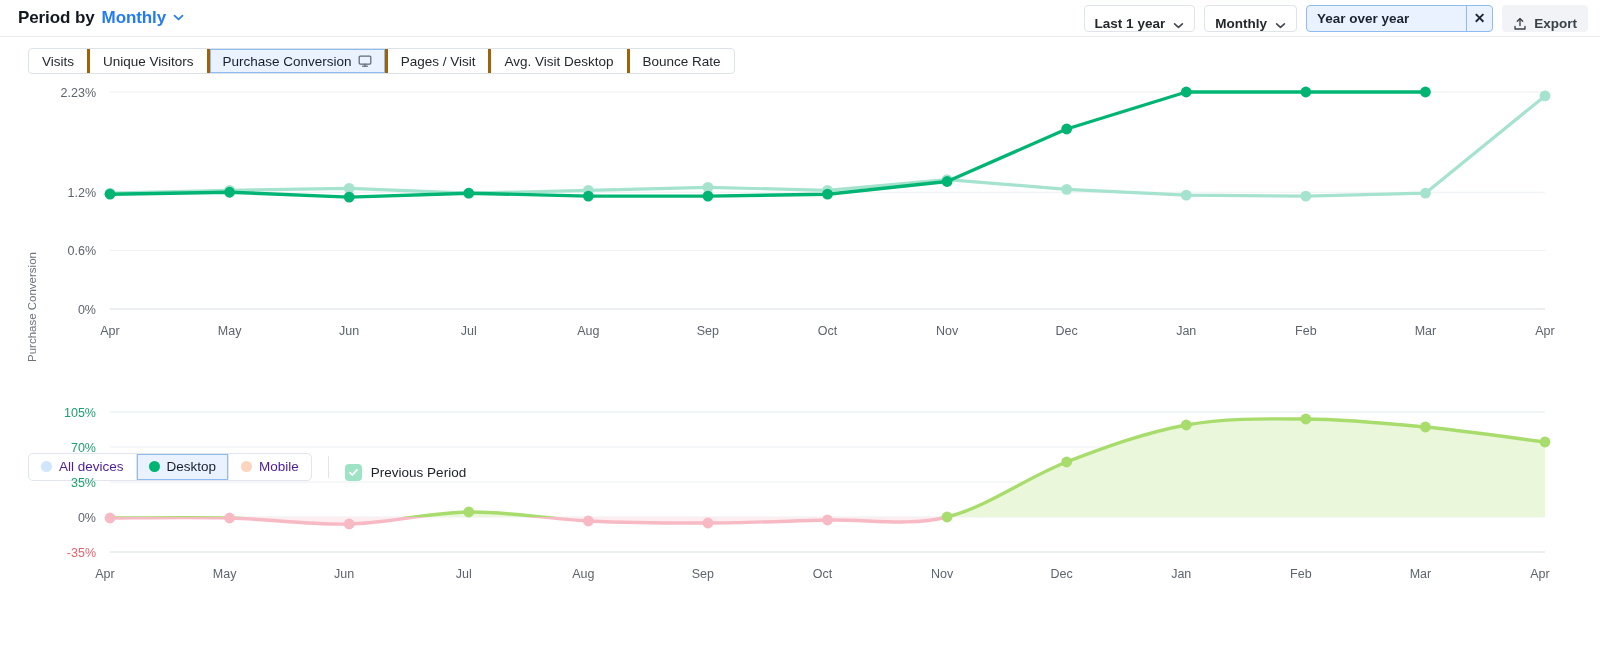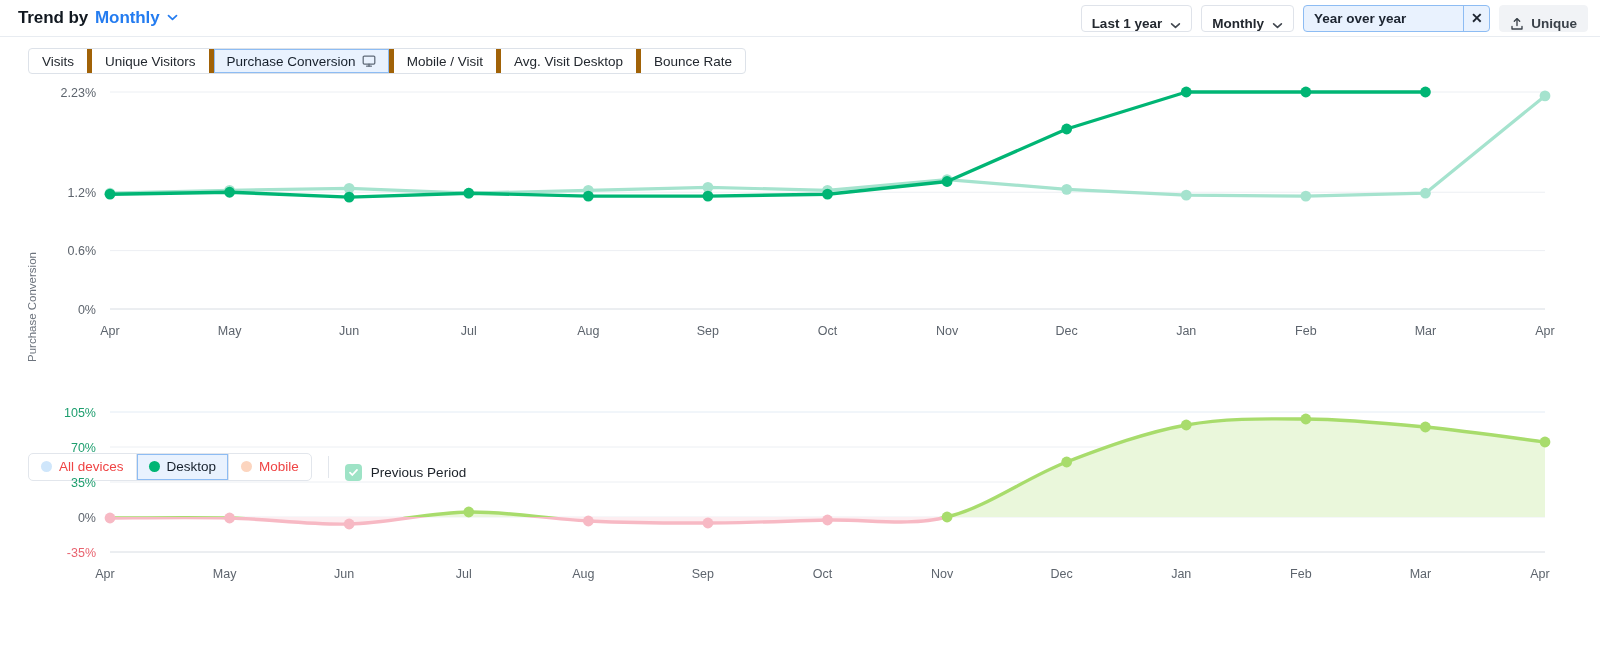--- a/index.html
+++ b/index.html
@@ -84,21 +84,21 @@
     height: 26px;
     background: #fff;
   }
   .tab {
     display: flex;
     align-items: center;
     gap: 6px;
     padding: 0 13px;
     font-size: 13.5px;
     color: #23282f;
-    border-right: 5px solid #a16207;
+    border-right: 3px solid #a16207;
     cursor: pointer;
     height: 100%;
     white-space: nowrap;
   }
   .tab:last-child { border-right: none; }
   .tab.active {
     background: #e9f2fe;
     color: #16202c;
     box-shadow: inset 0 0 0 1px #8dbcf3;
   }
@@ -127,21 +127,21 @@
   .dev-group {
     display: inline-flex;
     border: 1px solid #e2e6ec;
     border-radius: 5px;
     overflow: hidden;
     height: 28px;
     background: #fff;
   }
   .dev {
     display: flex; align-items: center; gap: 7px;
-    padding: 0 12px; font-size: 13.5px; color: #ef4444;
+    padding: 0 12px; font-size: 13.5px; color: #4c1d95;
     border-right: 1px solid #e2e6ec; cursor: pointer; height: 100%;
   }
   .dev:last-child { border-right: none; }
   .dev.sel { background: #e9f2fe; color: #16202c; box-shadow: inset 0 0 0 1px #8dbcf3; }
   .dot { width: 11px; height: 11px; border-radius: 50%; flex: none; }
 
   .divider-v { width: 1px; height: 22px; background: #e2e6ec; }
 
   .prevp { display: flex; align-items: center; gap: 9px; cursor: pointer; margin-top: 12px; }
   .cbox {
@@ -149,21 +149,21 @@
     background: #9ee3c6; display: flex; align-items: center; justify-content: center;
   }
   .cbox svg { display: block; }
   .prevp-label { font-size: 13.5px; color: #1b2128; }
 </style>
 </head>
 <body>
 
 <div class="header">
   <div class="title-wrap">
-    <span class="title-static">Trend by</span>
+    <span class="title-static">Period by</span>
     <span class="title-dim">Monthly</span>
     <span class="caret-blue">
       <svg width="11" height="11" viewBox="0 0 11 11">
           <path d="M1.5 3.6 L5.5 7.4 L9.5 3.6" fill="none" stroke="#247cf0" stroke-width="1.7" stroke-linecap="round" stroke-linejoin="round"></path>
         </svg>
     </span>
   </div>
 
   <div class="controls">
     <div class="ctl">
@@ -189,21 +189,21 @@
       <span class="yoy-x">✕</span>
     </div>
 
     <div class="ctl ctl-export">
       <span class="cap">
         <svg width="14" height="14" viewBox="0 0 14 14">
           <path d="M7 1.6 L7 8.6 M4.3 4.3 L7 1.6 L9.7 4.3" fill="none" stroke="#3a4149" stroke-width="1.35" stroke-linecap="round" stroke-linejoin="round"></path>
           <path d="M2 9.4 L2 12 L12 12 L12 9.4" fill="none" stroke="#3a4149" stroke-width="1.35" stroke-linecap="round" stroke-linejoin="round"></path>
         </svg>
       </span>
-      <span>Unique</span>
+      <span>Export</span>
     </div>
   </div>
 </div>
 
 <div class="tabs-row">
   <div class="tabs" id="tabs">
       <div class="tab">
         <span>Visits</span>
       </div>
       <div class="tab">
@@ -213,21 +213,21 @@
         <span>Purchase Conversion</span>
         <span style="display: inline-flex;">
           <svg width="14" height="14" viewBox="0 0 14 14">
             <rect x="1.2" y="2" width="11.6" height="8" rx="1.1" fill="none" stroke="#5f6a78" stroke-width="1.25"></rect>
             <path d="M4.6 12.2 L9.4 12.2" stroke="#5f6a78" stroke-width="1.25" stroke-linecap="round"></path>
             <path d="M7 10 L7 12.2" stroke="#5f6a78" stroke-width="1.25" stroke-linecap="round"></path>
           </svg>
         </span>
       </div>
       <div class="tab">
-        <span>Mobile / Visit</span>
+        <span>Pages / Visit</span>
       </div>
       <div class="tab">
         <span>Avg. Visit Desktop</span>
       </div>
       <div class="tab">
         <span>Bounce Rate</span>
       </div>
     </div>
 </div>
 

